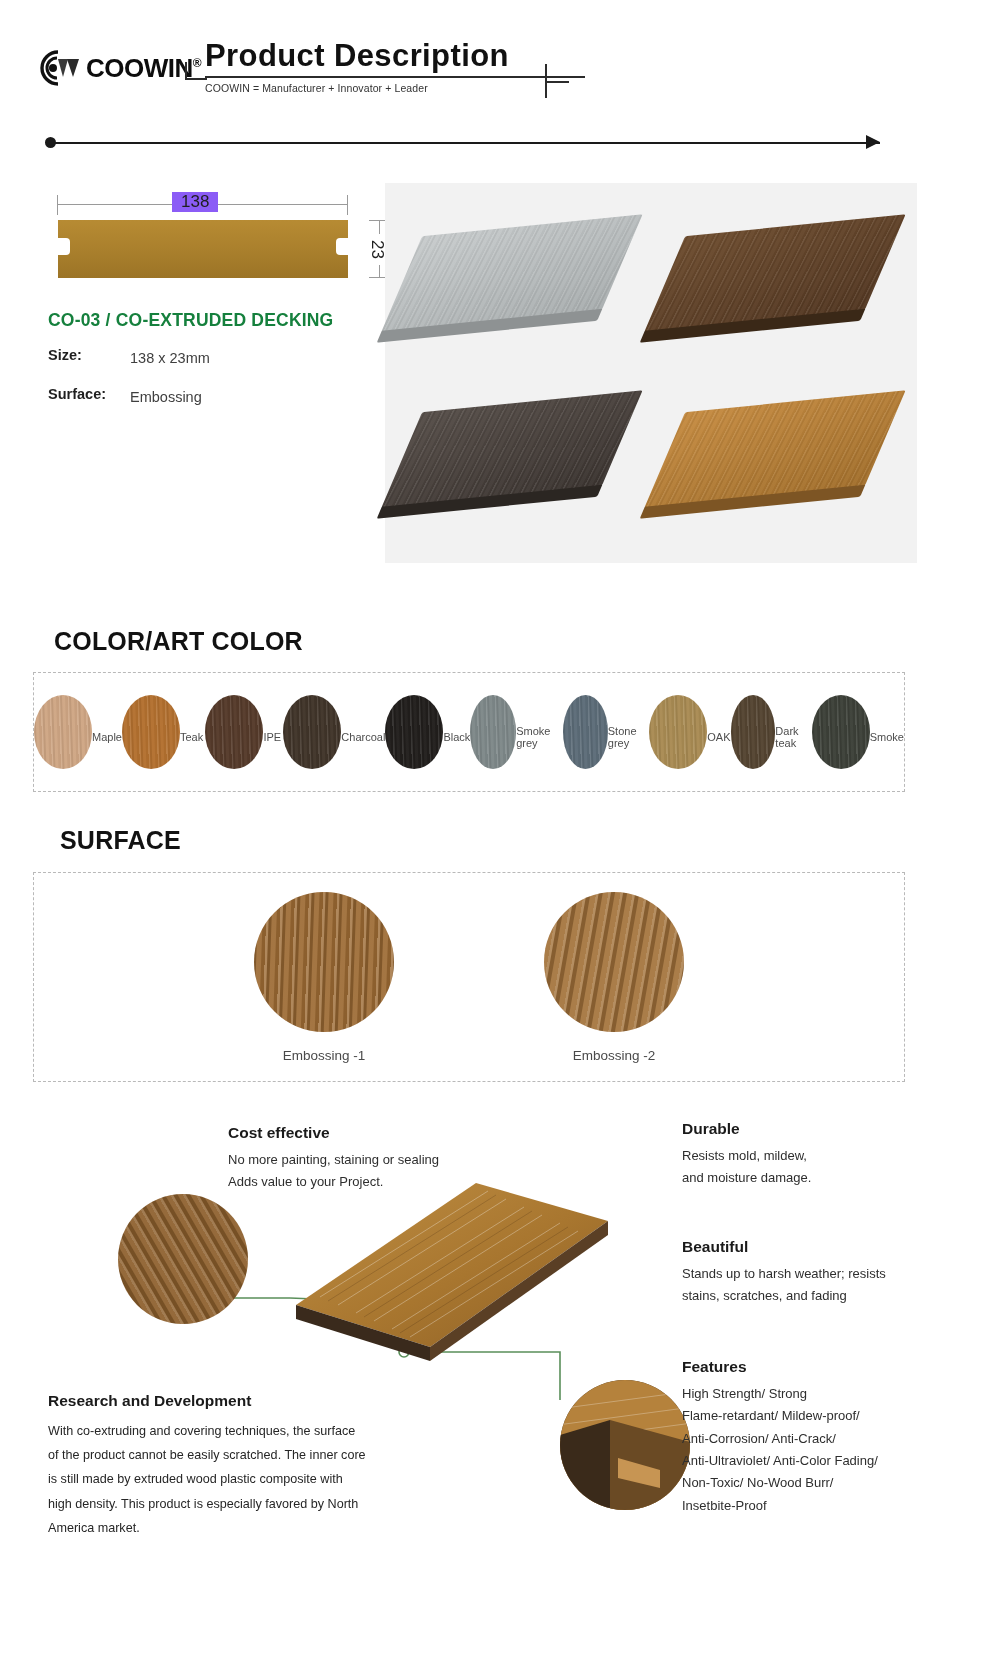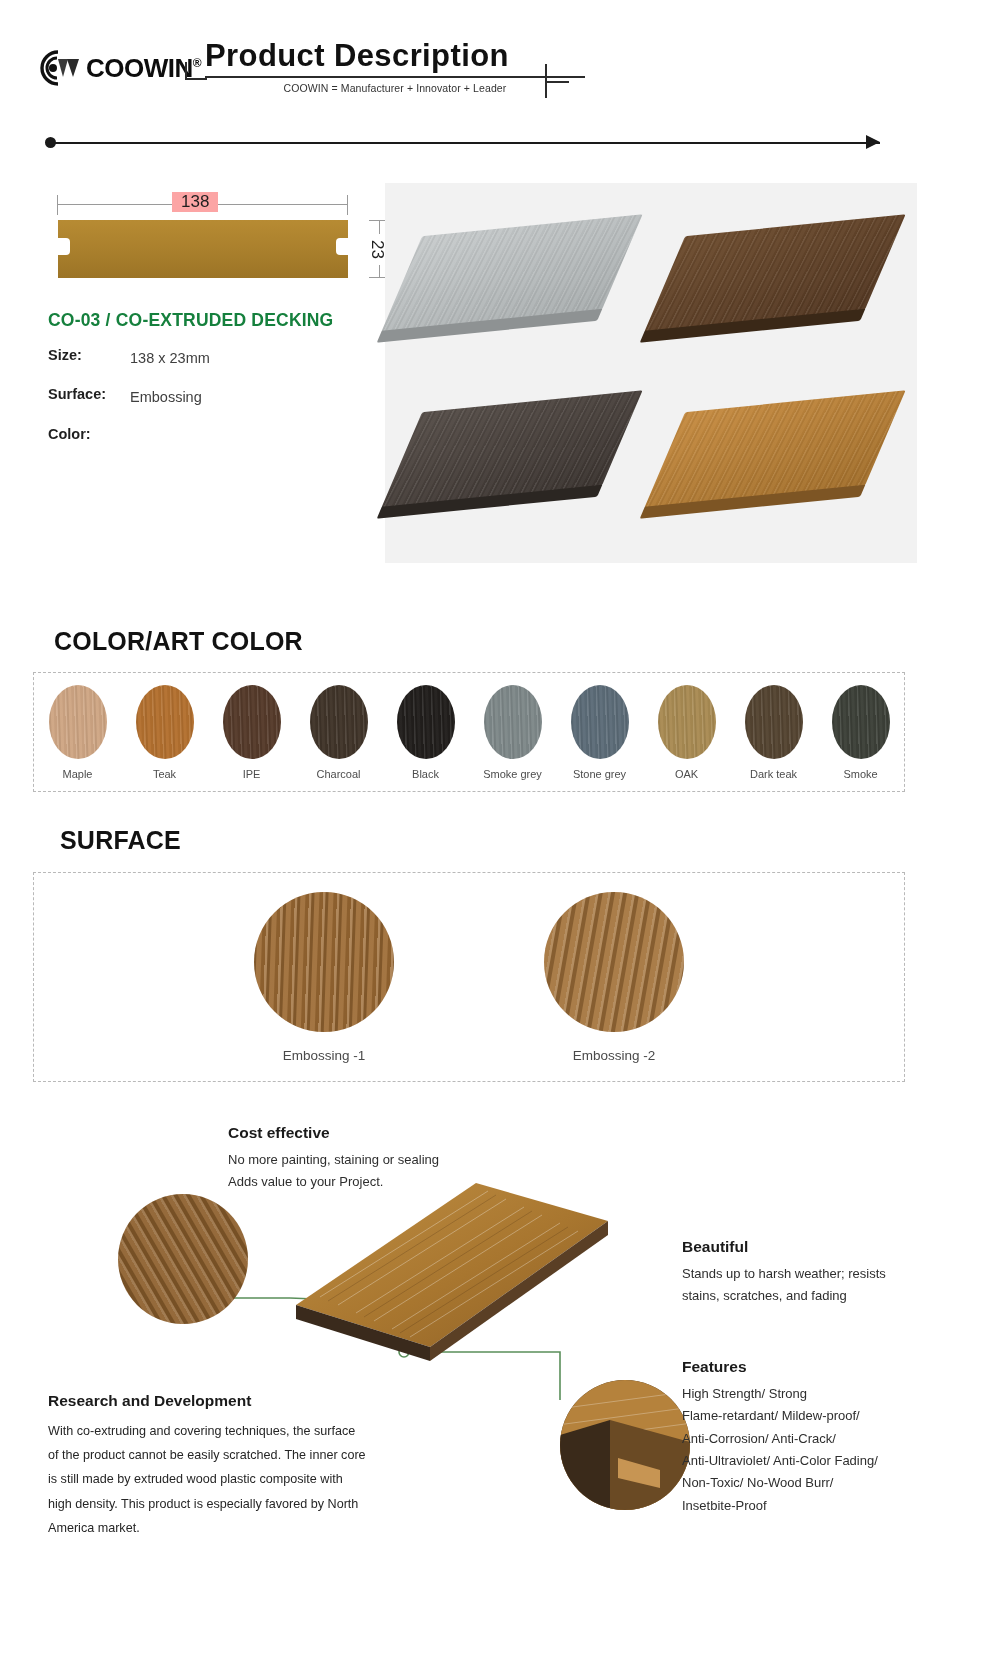--- a/index.html
+++ b/index.html
@@ -24,41 +24,41 @@
   .logo-reg { font-size: 12px; vertical-align: super; font-weight: 700; }
 
   .title-block { position: absolute; left: 205px; top: 0px; width: 380px; }
   .title-main {
     font-family: "Liberation Sans", sans-serif;
     font-weight: 700; font-size: 31px; letter-spacing: 0.4px;
     color: #111; text-align: left; line-height: 1.15;
   }
   .title-rule { height: 2px; background: #2b2b2b; margin-top: 2px; }
   .title-sub {
-    font-size: 10.5px; color: #333; text-align: center; margin-top: 4px;
+    font-size: 10.5px; color: #333; margin-top: 4px;
     letter-spacing: 0.1px;
   }
   .title-connector { position: absolute; left: 185px; top: 40px; width: 22px; height: 2px; background: #2b2b2b; }
   .title-connector-v { position: absolute; left: 185px; top: 24px; width: 2px; height: 18px; background: #2b2b2b; }
   .title-tick { position: absolute; left: 545px; top: 26px; width: 2px; height: 34px; background: #2b2b2b; }
   .title-tail { position: absolute; left: 545px; top: 43px; width: 24px; height: 2px; background: #2b2b2b; }
 
   .hr-line { position: absolute; left: 50px; top: 142px; width: 830px; height: 2px; background: #1a1a1a; }
   .hr-dot-l { position: absolute; left: 45px; top: 137px; width: 11px; height: 11px; border-radius: 50%; background: #1a1a1a; }
   .hr-arrow { position: absolute; left: 866px; top: 135px; width: 0; height: 0;
     border-top: 7px solid transparent; border-bottom: 7px solid transparent; border-left: 14px solid #1a1a1a; }
 
   
   .spec { position: absolute; left: 48px; top: 190px; width: 320px; }
   .dim-top { position: relative; height: 30px; }
   .dim-line { position: absolute; left: 10px; top: 14px; width: 290px; height: 1px; background: #9a9a9a; }
   .dim-cap-l { position: absolute; left: 9px; top: 5px; width: 1px; height: 20px; background: #9a9a9a; }
   .dim-cap-r { position: absolute; left: 299px; top: 5px; width: 1px; height: 20px; background: #9a9a9a; }
   .dim-val-top {
-    position: absolute; left: 124px; top: 2px; background: #fca5a5; padding: 0 9px;
+    position: absolute; left: 124px; top: 2px; background: #8b5cf6; padding: 0 9px;
     font-size: 17px; color: #1f1f1f;
   }
   .board-cs {
     position: relative; width: 290px; height: 58px; margin-left: 10px;
     background: linear-gradient(180deg,#b78b33 0%, #a97f2c 55%, #9c7426 100%);
   }
   .notch { position: absolute; top: 18px; width: 12px; height: 17px; background: #ffffff; }
   .notch.l { left: 0; border-radius: 0 4px 4px 0; }
   .notch.r { right: 0; border-radius: 4px 0 0 4px; }
   .dim-right { position: absolute; left: 305px; top: 30px; width: 40px; height: 58px; }
@@ -104,21 +104,21 @@
   
   .sec-head {
     position: absolute; font-size: 25px; font-weight: 700; letter-spacing: 0.2px; color: #121212;
   }
   .dashbox {
     position: absolute; border: 1px dashed #b9b9b9; background: #fff;
   }
 
   .swatch-row { position: absolute; left: 0; top: 0; width: 100%; height: 100%; display: flex; }
   .swatch-cell {
-    flex: 1; display: flex; flex-direction: column; align-items: center; justify-content: center;
+    flex: 1; display: flex; flex-direction: row; align-items: center; justify-content: center;
   }
   .swatch {
     width: 58px; height: 74px; border-radius: 50%;
     position: relative; overflow: hidden;
   }
   .swatch .grain2 {
     position: absolute; inset: 0; opacity: .5;
     background-image: repeating-linear-gradient(88deg,
       rgba(255,255,255,.22) 0 1px, rgba(0,0,0,.15) 2px 3px,
       rgba(255,255,255,.06) 4px 6px, rgba(0,0,0,.08) 7px 9px);
@@ -213,21 +213,20 @@
     <div class="spec-rows">
       <div class="spec-row">
         <div class="spec-key"><span>Size</span><span>:</span></div>
         <div class="spec-val">138 x 23mm</div>
       </div>
       <div class="spec-row">
         <div class="spec-key"><span>Surface</span><span>:</span></div>
         <div class="spec-val">Embossing</div>
       </div>
       <div class="spec-row">
-        <div class="spec-key"><span>Color</span><span>:</span></div>
       </div>
     </div>
   </div>
 
   <div class="photos">
     <div class="board3d" style="left:22px; top:42px;">
       <div class="face" style="background:linear-gradient(160deg,#c8cccd,#a9aeaf);">
           <div class="grain"></div>
         </div>
       <div class="edge" style="background:#8e9293;"></div>
@@ -391,20 +390,27 @@
   </div>
 
   <div class="feat" style="left:228px; top:1124px; width:260px;">
     <h4>Cost effective</h4>
     <p>
       <span>No more painting, staining or sealing</span><br>
       <span>Adds value to your Project.</span>
     </p>
   </div>
 
+  <div class="feat" style="left:682px; top:1120px; width:290px;">
+    <h4>Durable</h4>
+    <p>
+      <span>Resists mold, mildew,</span><br>
+      <span>and moisture damage.</span>
+    </p>
+  </div>
 
   <div class="feat" style="left:682px; top:1238px; width:300px;">
     <h4>Beautiful</h4>
     <p>
       <span>Stands up to harsh weather; resists</span><br>
       <span>stains, scratches, and fading</span>
     </p>
   </div>
 
   <div class="feat" style="left:682px; top:1358px; width:300px;">

